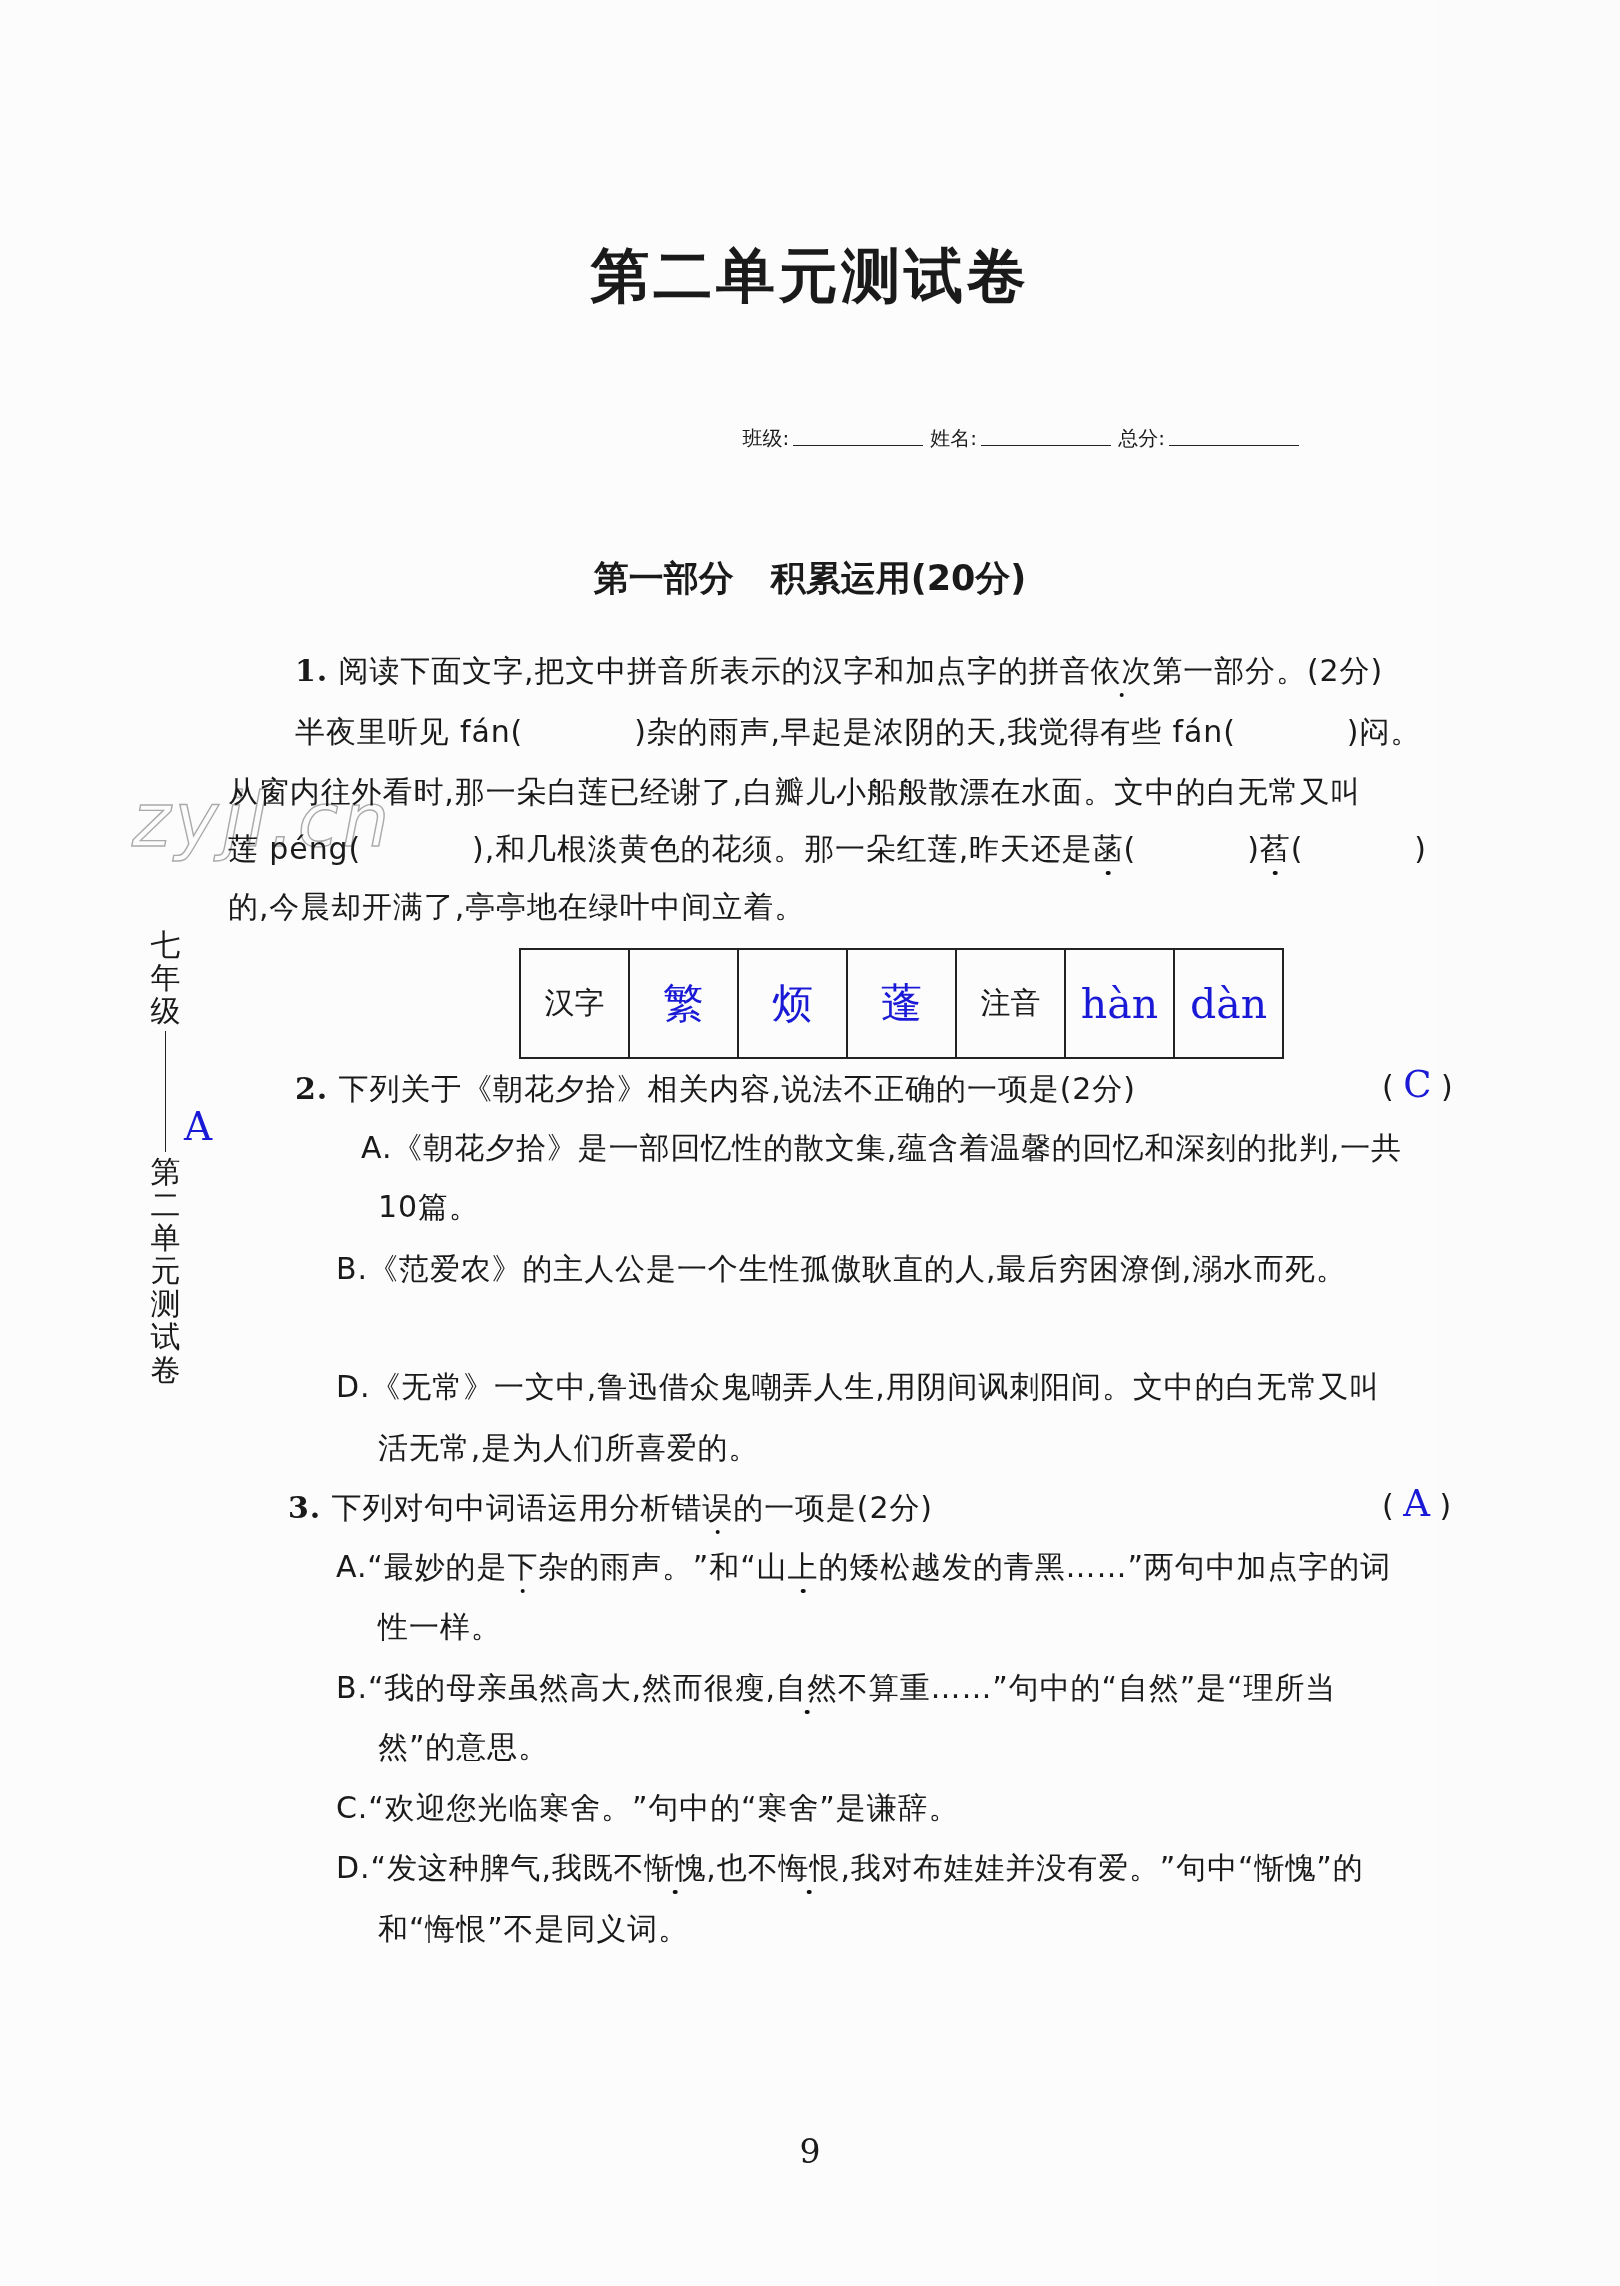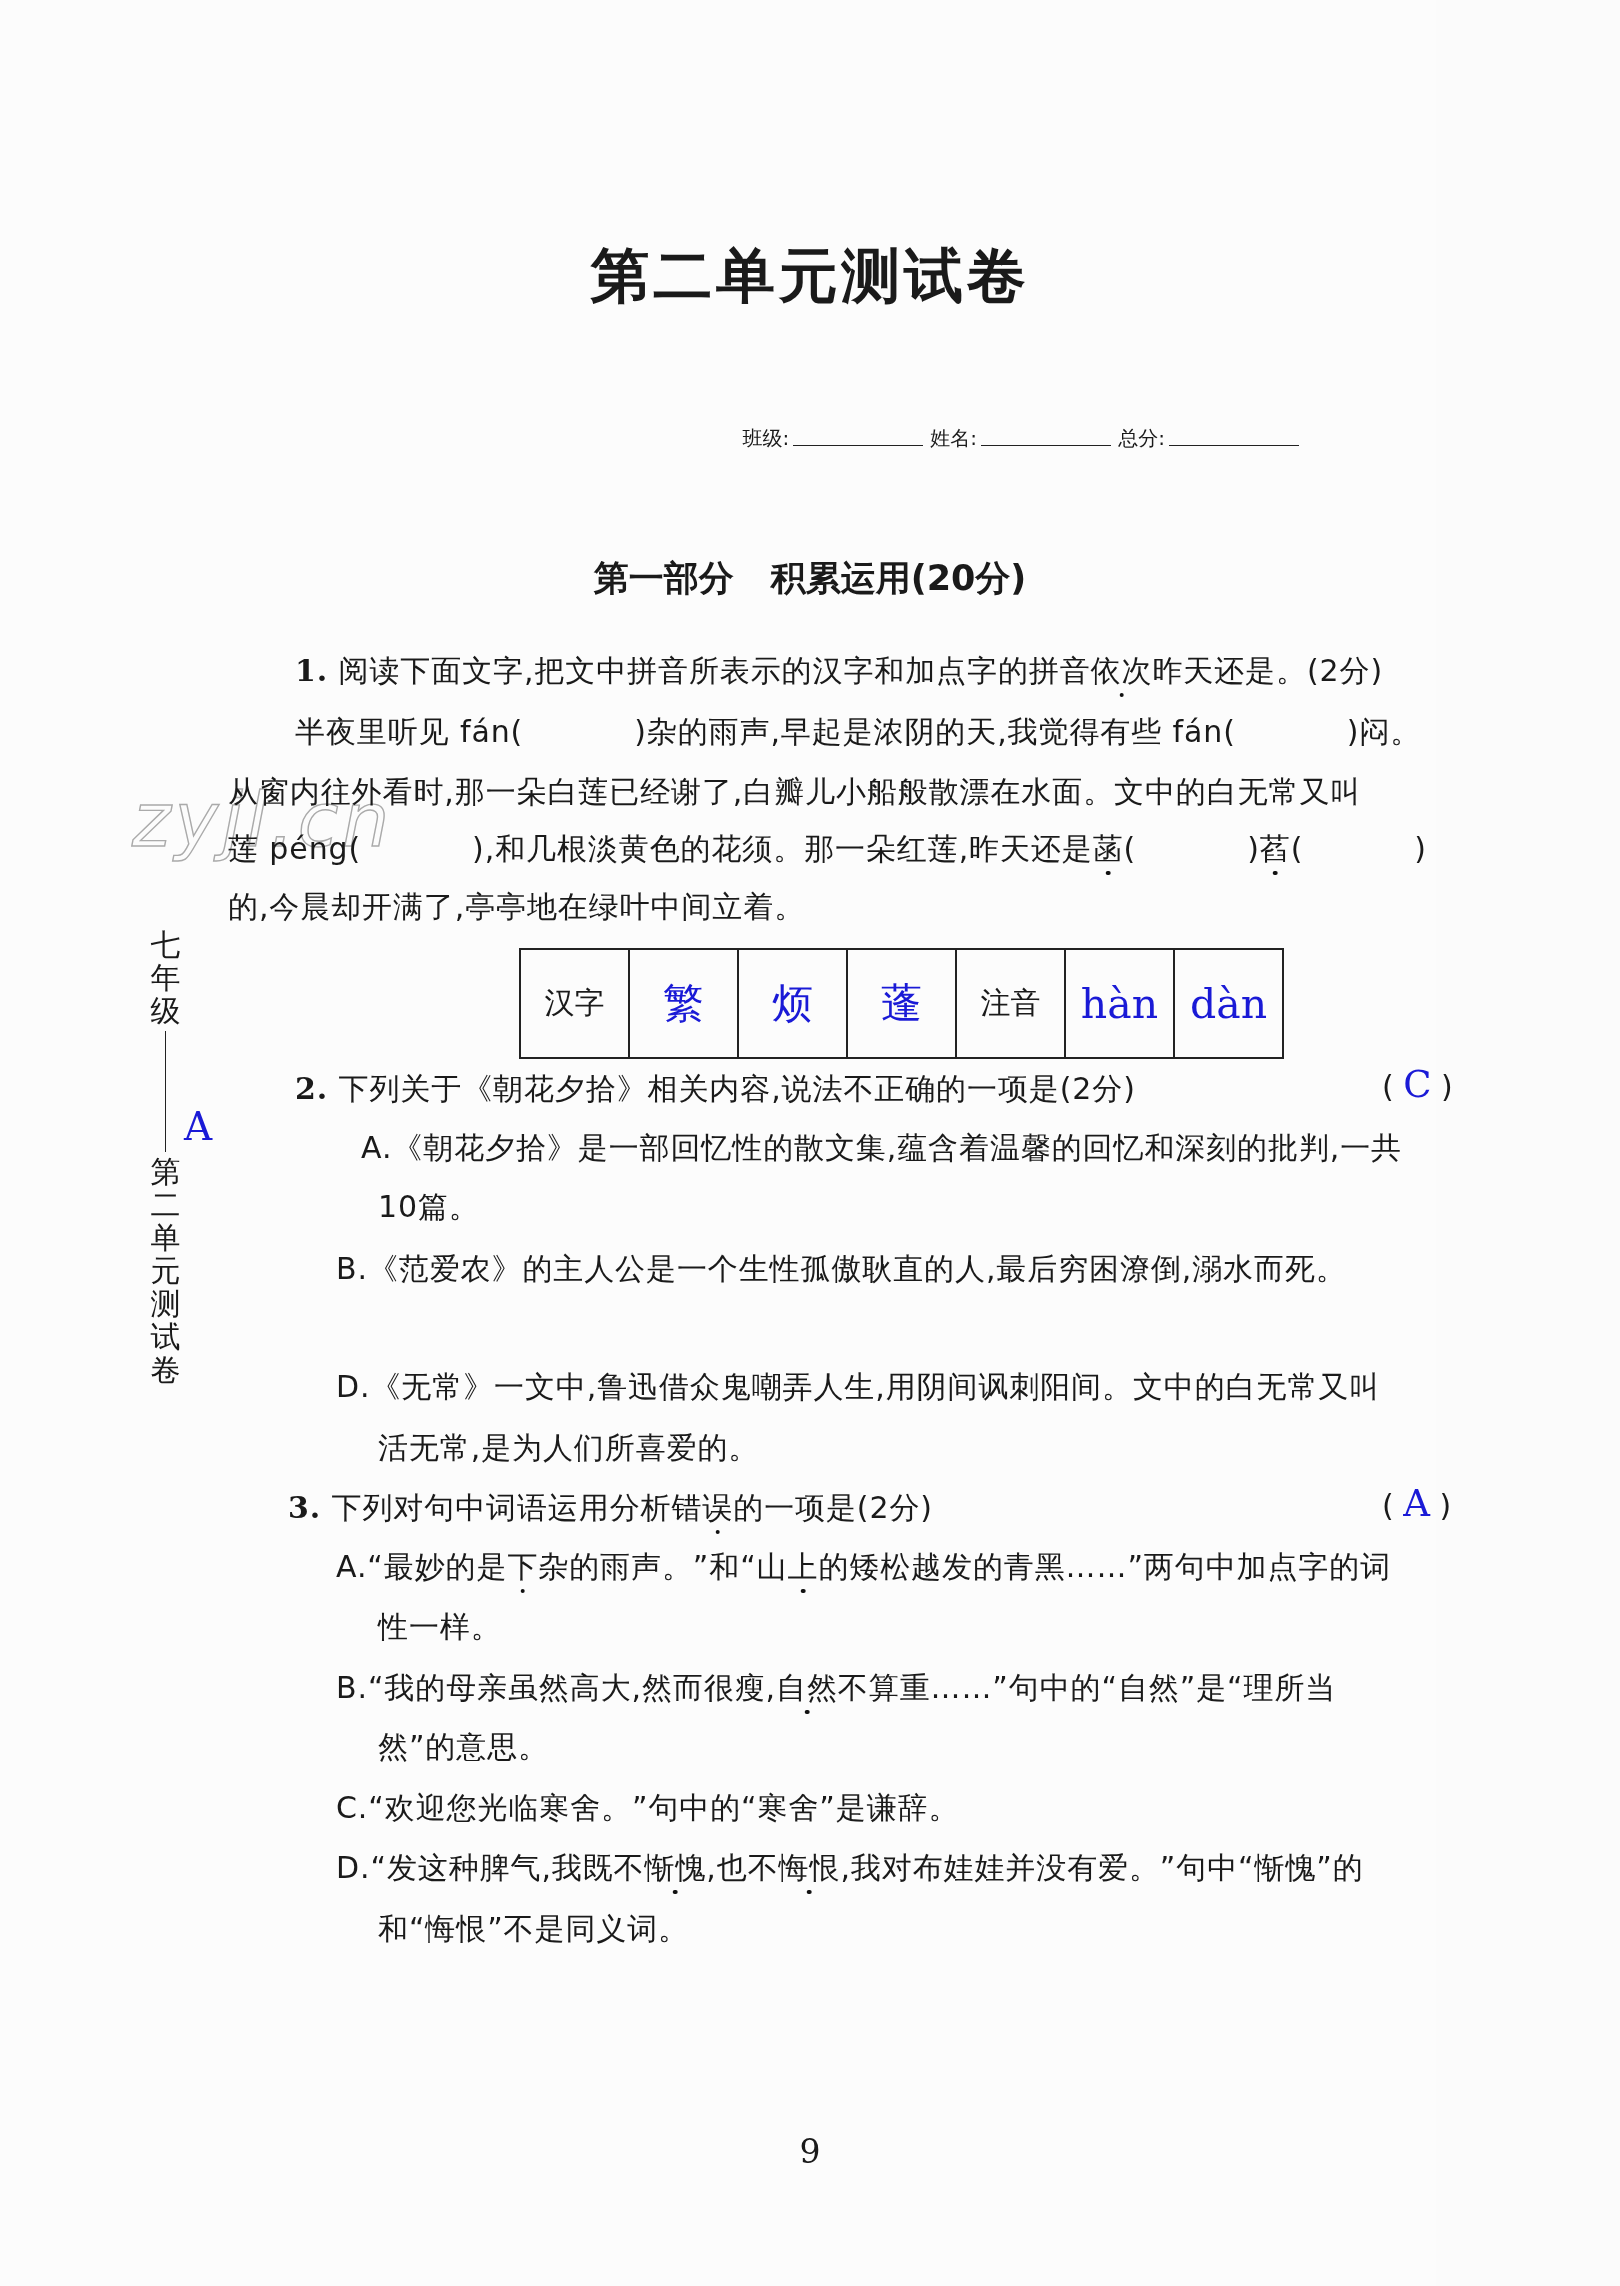--- a/index.html
+++ b/index.html
@@ -47,21 +47,21 @@
   </div>
 
   <div class="section">
     <span>第一部分</span><span class="gap"></span><span>积累运用(20分)</span>
   </div>
 
   <div class="watermark">zyjl.cn</div>
 
   <div class="line" style="left:295px; top:651px;">
     <span class="num">1.</span>
-    <span>阅读下面文字,把文中拼音所表示的汉字和加点字的拼音</span><span class="dot">依次</span><span>昨天还是。(2分)</span>
+    <span>阅读下面文字,把文中拼音所表示的汉字和加点字的拼音</span><span class="dot">依次</span><span>第一部分。(2分)</span>
   </div>
   <div class="line" style="left:295px; top:712px;">
     <span>半夜里听见 fán(</span><span class="paren"></span><span>)杂的雨声,早起是浓阴的天,我觉得有些 fán(</span><span class="paren"></span><span>)闷。</span>
   </div>
   <div class="line" style="left:228px; top:772px;">从窗内往外看时,那一朵白莲已经谢了,白瓣儿小船般散漂在水面。文中的白无常又叫</div>
   <div class="line" style="left:228px; top:829px;">
     <span>莲 péng(</span><span class="paren"></span><span>),和几根淡黄色的花须。那一朵红莲,昨天还是</span><span class="dot">菡</span><span>(</span><span class="paren"></span><span>)</span><span class="dot">萏</span><span>(</span><span class="paren"></span><span>)</span>
   </div>
   <div class="line" style="left:228px; top:887px;">的,今晨却开满了,亭亭地在绿叶中间立着。</div>
 

